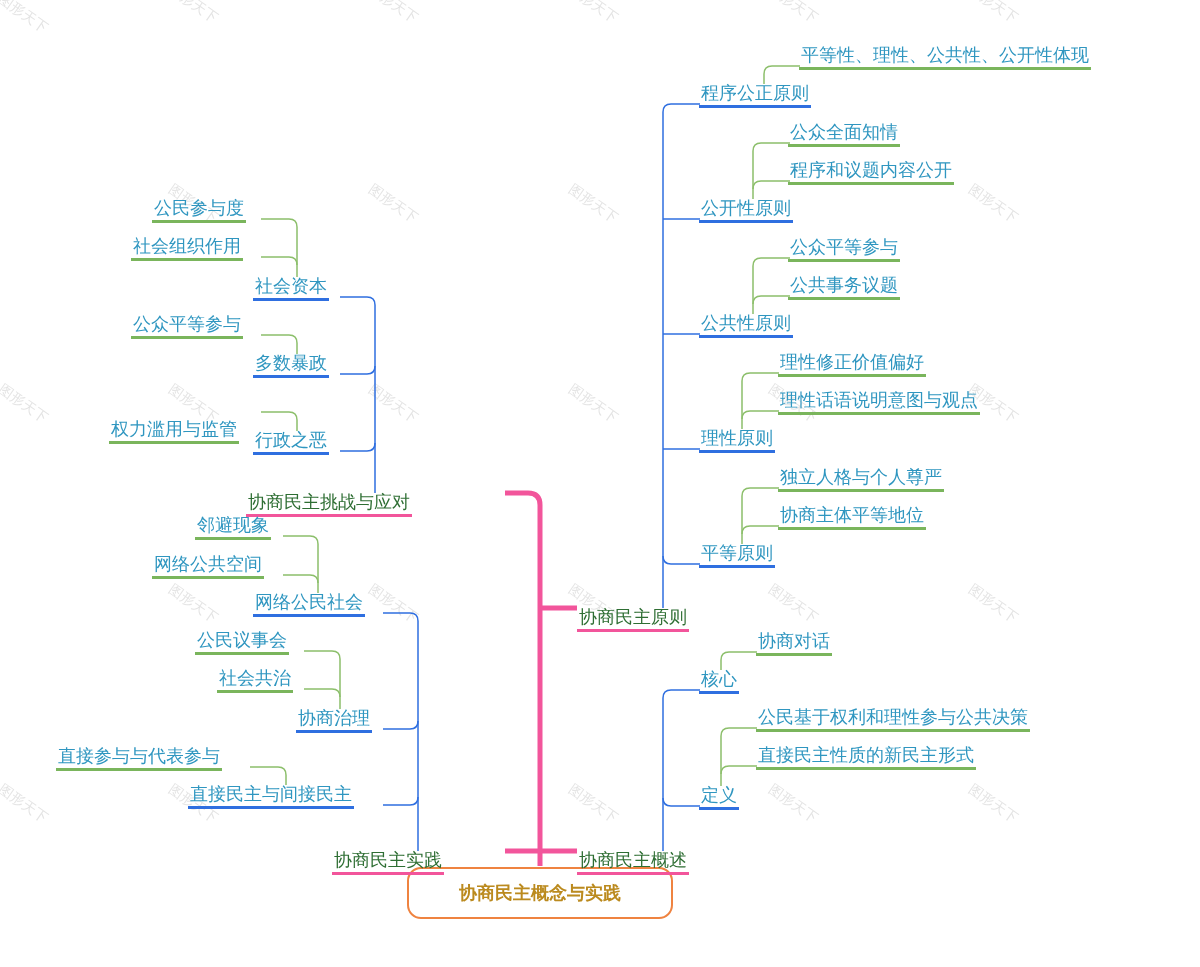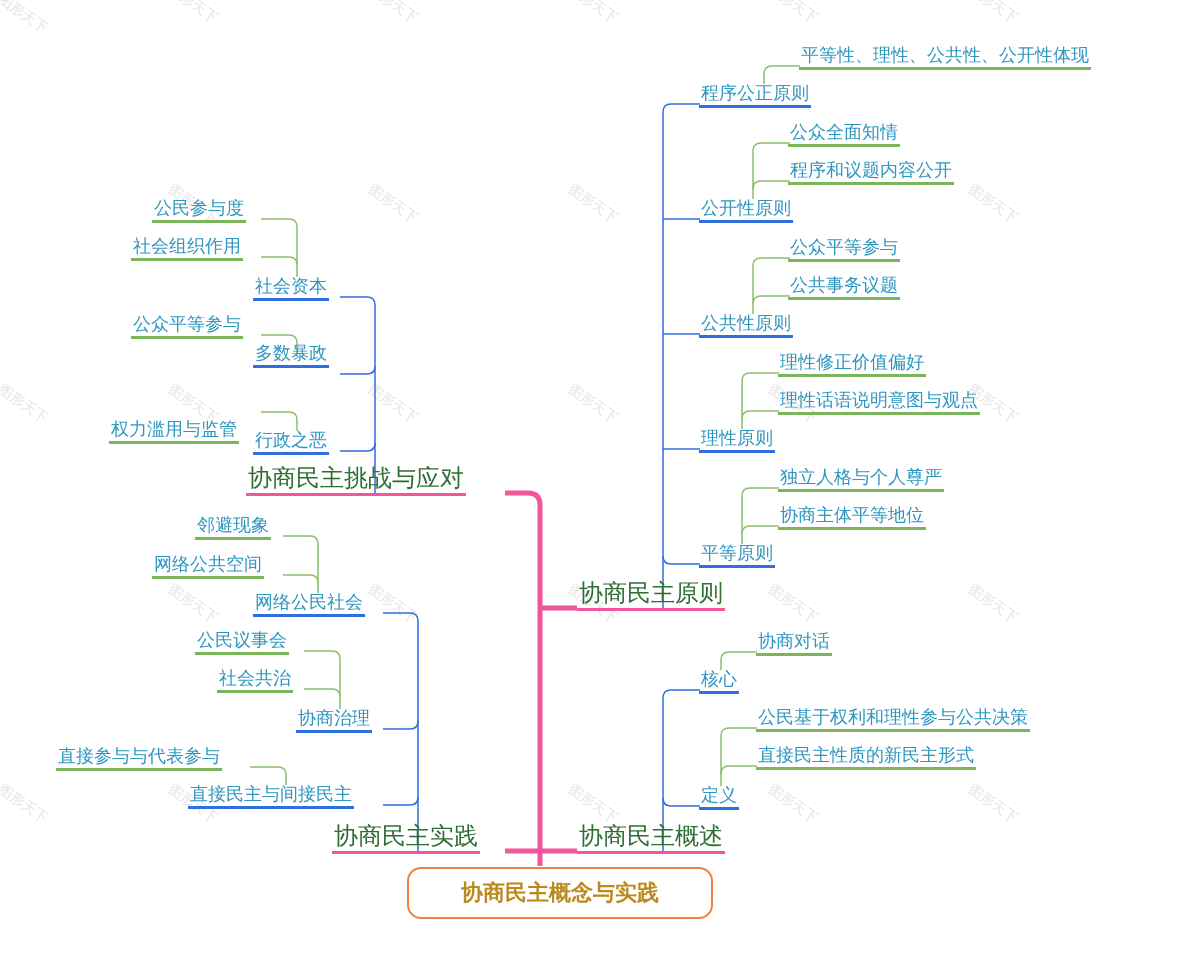--- a/index.html
+++ b/index.html
@@ -3,25 +3,25 @@
 <meta charset="utf-8">
 <style>
   html, body { margin:0; padding:0; background:#ffffff; }
   body { width:1200px; height:967px; position:relative; overflow:hidden;
          font-family:"DejaVu Sans", "Liberation Sans", sans-serif; }
   #canvas { position:absolute; left:0; top:0; width:1200px; height:967px; }
   svg.lines { position:absolute; left:0; top:0; width:1200px; height:967px; pointer-events:none; }
   .node { position:absolute; white-space:nowrap; line-height:1; cursor:pointer; }
   .leaf { font-size:18px; color:#2f96c0; padding:0 2px 3px 2px; border-bottom:3px solid #7ab55c; }
   .sub  { font-size:18px; color:#2f96c0; padding:0 2px 3px 2px; border-bottom:3px solid #2f6fe0; }
-  .main { font-size:24px; color:#2e6e33; padding:0 2px 3px 2px; border-bottom:3px solid #f2559b; }
-  .root { position:absolute; left:407px; top:867px; width:306px; height:52px;
+  .main { font-size:18px; color:#2e6e33; padding:0 2px 3px 2px; border-bottom:3px solid #f2559b;margin-top:27px; }
+  .root { position:absolute; left:407px; top:867px; width:266px; height:52px;
           border:2.5px solid #ef8340; border-radius:14px; background:#fff;
           display:flex; align-items:center; justify-content:center;
-          font-size:22px; font-weight:bold; color:#bb8a1e; box-sizing:border-box; cursor:pointer; }
+          font-size:18px; font-weight:bold; color:#bb8a1e; box-sizing:border-box; cursor:pointer; }
   .wm { position:absolute; font-size:14px; color:#e4e4e4; transform:rotate(35deg);
         white-space:nowrap; pointer-events:none; }
 </style>
 </head>
 <body>
 
 <div id="canvas">
 
   <span class="wm" style="left:-5px;top:5px;">图形天下</span>
   <span class="wm" style="left:165px;top:-5px;">图形天下</span>
@@ -137,21 +137,21 @@
   <div class="node sub" style="left:699px;top:786px;">定义</div>
   <div class="node leaf" style="left:756px;top:708px;">公民基于权利和理性参与公共决策</div>
   <div class="node leaf" style="left:756px;top:746px;">直接民主性质的新民主形式</div>
 
   <div class="node main" style="left:246px;top:466px;">协商民主挑战与应对</div>
 
   <div class="node sub" style="left:253px;top:277px;">社会资本</div>
   <div class="node leaf" style="left:152px;top:199px;">公民参与度</div>
   <div class="node leaf" style="left:131px;top:237px;">社会组织作用</div>
 
-  <div class="node sub" style="left:253px;top:344px;text-align:right;">多数暴政</div>
+  <div class="node sub" style="left:253px;top:354px;text-align:right;">多数暴政</div>
   <div class="node leaf" style="left:131px;top:315px;">公众平等参与</div>
 
   <div class="node sub" style="left:253px;top:431px;">行政之恶</div>
   <div class="node leaf" style="left:109px;top:392px;margin-top:28px;">权力滥用与监管</div>
 
   <div class="node main" style="left:332px;top:824px;">协商民主实践</div>
 
   <div class="node sub" style="left:253px;top:593px;">网络公民社会</div>
   <div class="node leaf" style="left:195px;top:516px;">邻避现象</div>
   <div class="node leaf" style="left:152px;top:555px;">网络公共空间</div>

